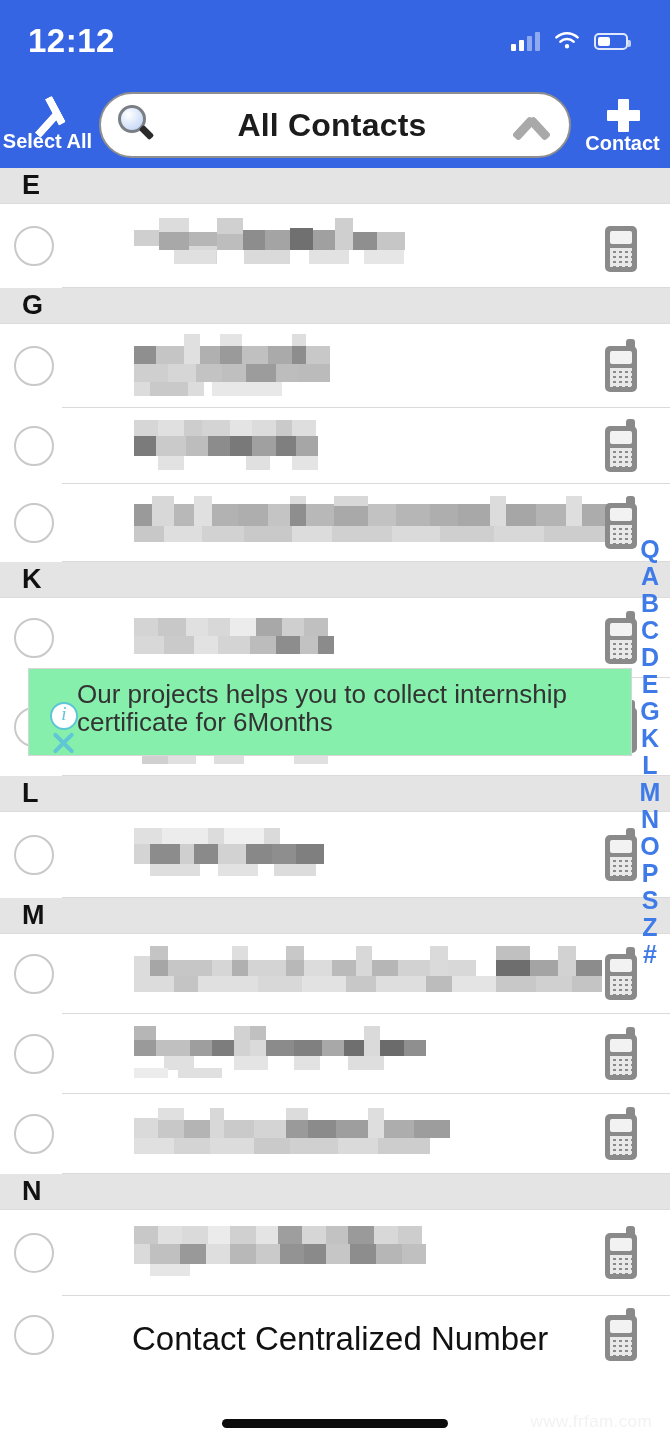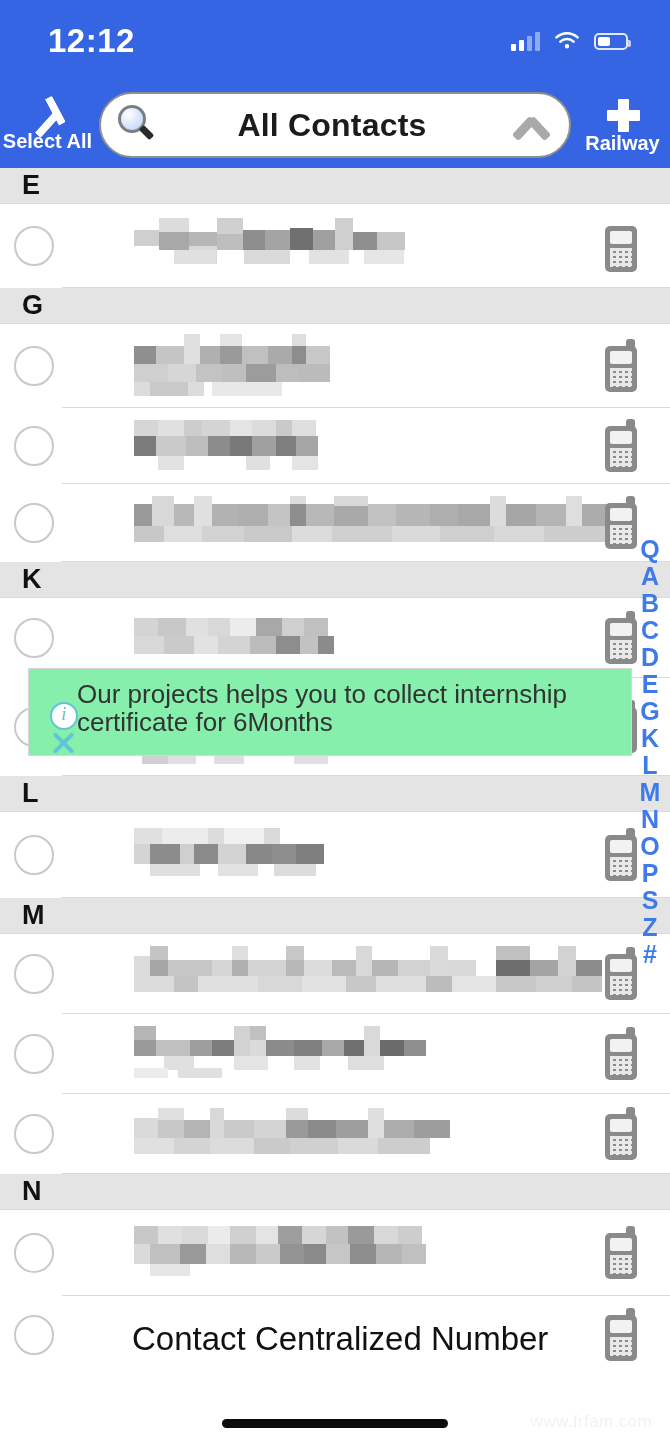--- a/index.html
+++ b/index.html
@@ -9,21 +9,21 @@
     font-family:"Liberation Sans", sans-serif;
     overflow:hidden;
   }
   #app { position:relative; width:670px; height:1450px; background:#fff; }
 
   
   .statusbar{
     position:absolute; left:0; top:0; width:670px; height:82px;
     background:#3665E3;
     display:flex; align-items:center; justify-content:space-between;
-    padding:0 42px 0 48px;
+    padding:0 42px 0 28px;
   }
   .clock{ color:#fff; font-size:33px; font-weight:600; letter-spacing:.5px; }
   .status-icons{ display:flex; align-items:center; gap:14px; }
   .sig{ display:flex; align-items:flex-end; gap:3px; height:20px; }
   .sig i{ display:block; width:5px; background:#fff; border-radius:1px; }
   .sig i.b1{ height:7px; }
   .sig i.b2{ height:11px; }
   .sig i.b3{ height:15px; opacity:.45; }
   .sig i.b4{ height:19px; opacity:.45; }
   .wifi{ width:26px; height:20px; position:relative; }
@@ -234,21 +234,21 @@
       <span class="mag">
         <span class="lens"></span>
           <span class="hdl"></span>
       </span>
       <span class="search-title">All Contacts</span>
       <span class="chev"></span>
     </div>
 
     <div class="nav-side">
       <span class="plus-ic"></span>
-      <span class="lbl">Railway</span>
+      <span class="lbl">Contact</span>
     </div>
   </div>
 
   <div class="list">
 
     <div class="sec-head">E</div>
     <div class="row" style="height:84px">
       <span class="circle"></span>
       <span class="name-wrap">
         <svg class="redact" style="left:60px;top:14px" width="295" height="48" viewBox="0 0 295 48">

